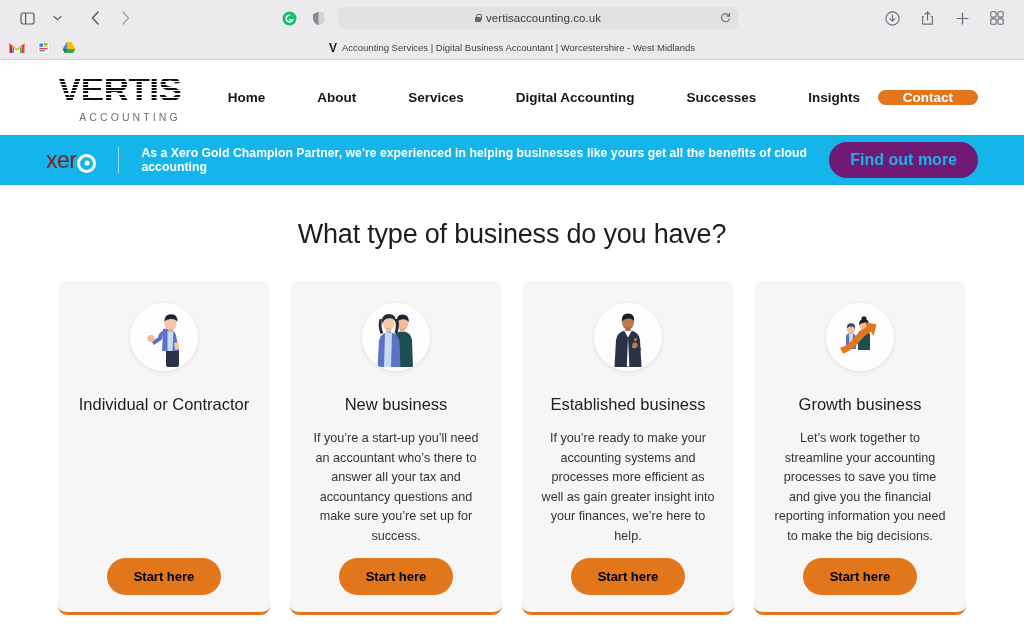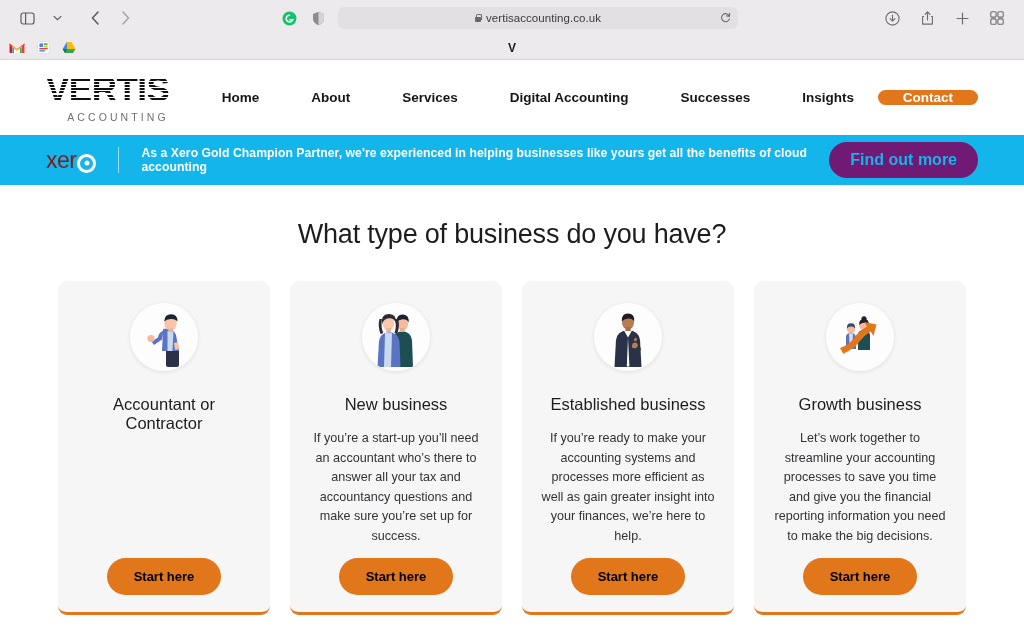--- a/index.html
+++ b/index.html
@@ -90,21 +90,21 @@
   }
 
   
   .site-header {
     height: 75px;
     background: #fff;
     display: flex; align-items: center;
     padding: 0 0 0 46px;
     position: relative;
   }
-  .logo-block { width: 140px; }
+  .logo-block { width: 140px; margin-left: 12px; }
   .logo-word {
     font-size: 35px; font-weight: 800;
     letter-spacing: -0.5px; color: #111111;
     line-height: .95;
     font-family: "Liberation Sans", sans-serif;
   }
   .logo-word .striped {
     background-image: repeating-linear-gradient(
       to bottom, #111 0 2px, #fff 2px 3.2px);
     -webkit-background-clip: text;
@@ -338,20 +338,21 @@
             <path d="M4.7 1 L.7 8 L3 12 L11 12 L13.3 8 Z" fill="none"></path>
             <path d="M4.7 1 L.7 8 L3 12 L7 5 Z" fill="#4285F4"></path>
             <path d="M.7 8 L3 12 H11 L13.3 8 Z" fill="#34A853"></path>
             <path d="M4.7 1 H9.3 L13.3 8 H5.1 Z" fill="#FBBC04"></path>
             <path d="M.75 8.1 L3 12 L5.15 8.1 Z" fill="#188038"></path>
           </svg>
       </div>
     </div>
     <div class="tab-title">
       <span class="tab-fav">V</span>
+      <span>Accounting Services | Digital Business Accountant | Worcestershire - West Midlands</span>
     </div>
   </div>
 </div>
 
 <header class="site-header">
   <div class="logo-block">
     <div class="logo-word">
       <span class="striped">VERTIS</span>
     </div>
     <div class="logo-sub">ACCOUNTING</div>
@@ -394,21 +395,21 @@
             <path d="M37.5 28 l0 20 h5 l1 -20 z" fill="#c9d9ee"></path>
             <path d="M33.5 27.5 q-5 2 -5.5 7 l-6.5 4 l2.5 3.5 l8 -5.5 z" fill="#5b73c4"></path>
             <circle cx="21" cy="35.5" r="3.6" fill="#f3b89d"></circle>
             <ellipse cx="40.5" cy="20" rx="6.2" ry="7.4" fill="#f7c4a8"></ellipse>
             <path d="M34.2 18.5 q.5 -7.5 7 -7.3 q6.8 .2 6.1 7.6 q-1.8 -3.2 -6.6 -2.8 q-4.4 .4 -6.5 2.5 z" fill="#1d2330"></path>
             <rect x="38.5" y="25.5" width="4.5" height="3.6" fill="#f0ad8f"></rect>
             <path d="M48 39 l1.5 7 l-4.5 1 l-1 -7 z" fill="#f7c4a8"></path>
           </g>
         </svg>
       </div>
-      <div class="card-title">Accountant or Contractor</div>
+      <div class="card-title">Individual or Contractor</div>
       <a class="card-btn">Start here</a>
     </div>
 
     <div class="card">
       <div class="card-illus">
         <svg width="68" height="68" viewBox="0 0 68 68">
           <circle cx="34" cy="34" r="34" fill="#fdfdfd"></circle>
           <g>
             <path d="M40 28 q9 1 10 9 l1 27 h-21 l1 -27 q1 -8 9 -9 z" fill="#1c4e54"></path>
             <ellipse cx="40.5" cy="20.5" rx="5.8" ry="6.8" fill="#f3bc9d"></ellipse>

